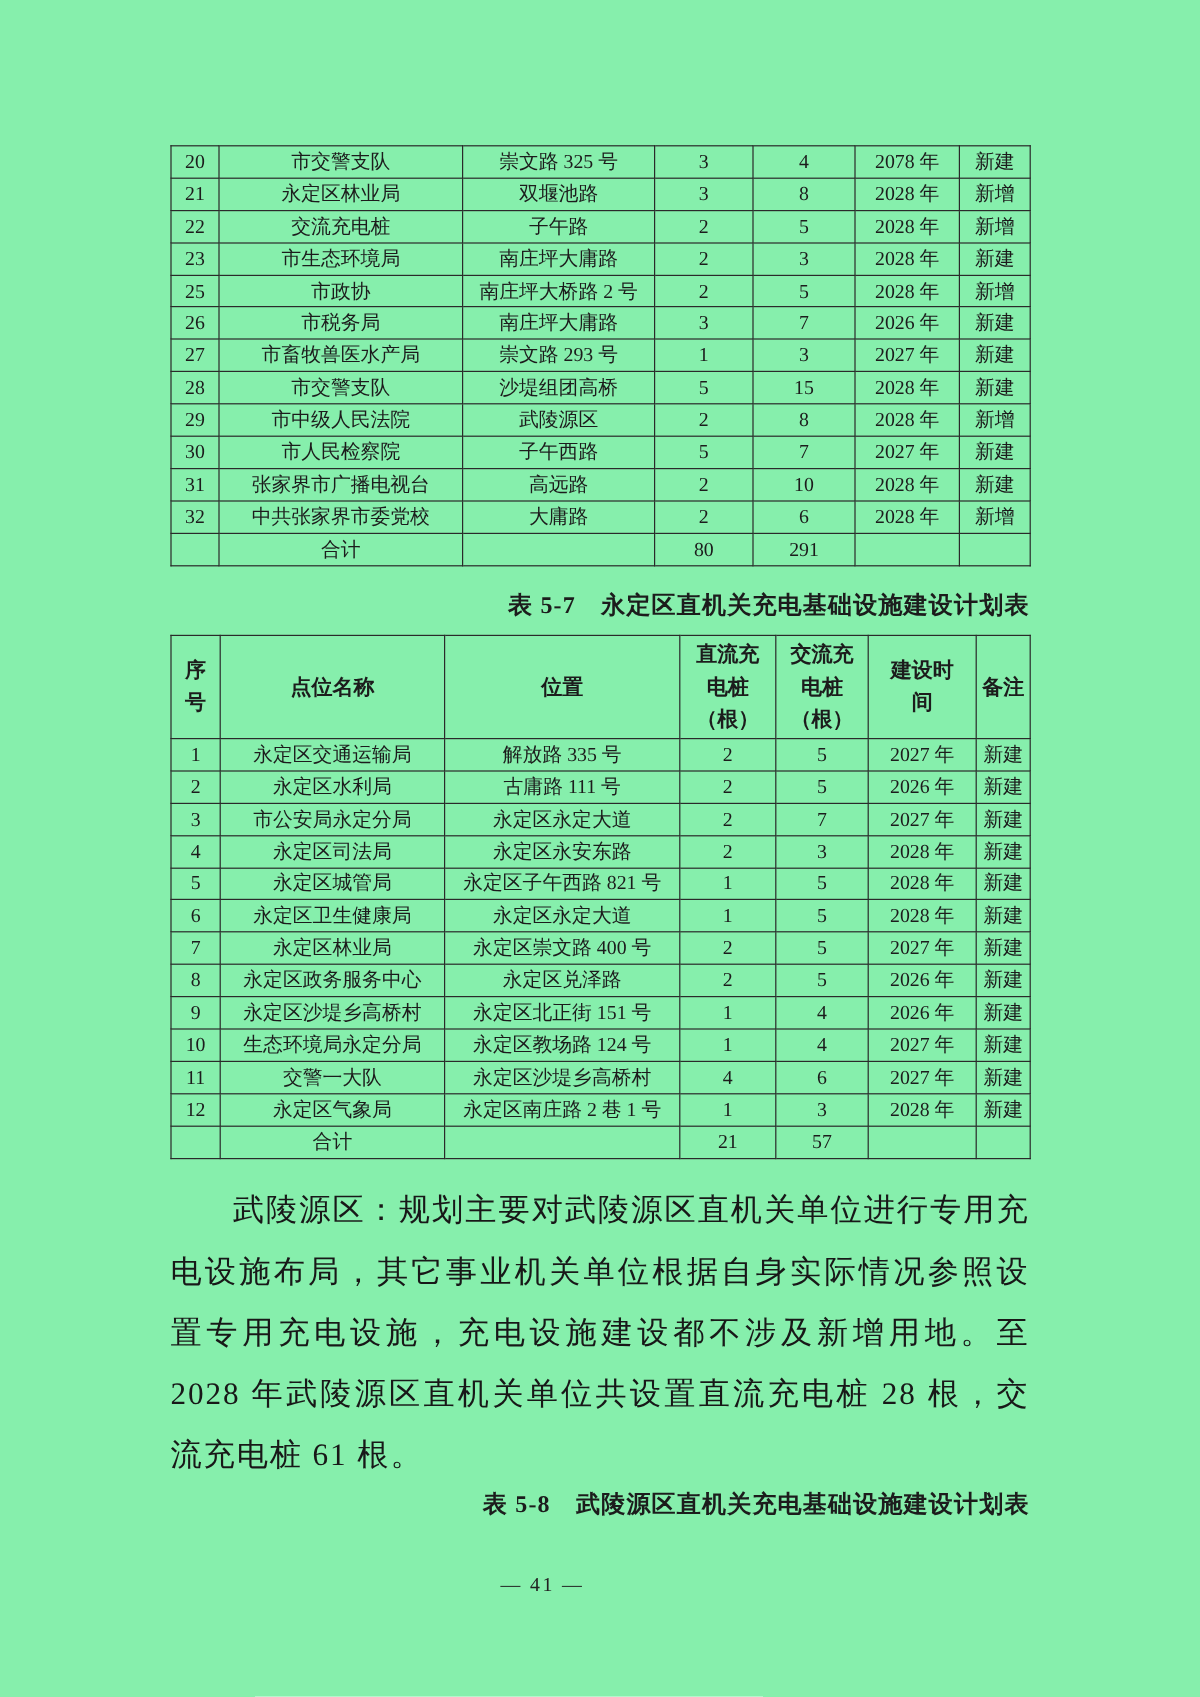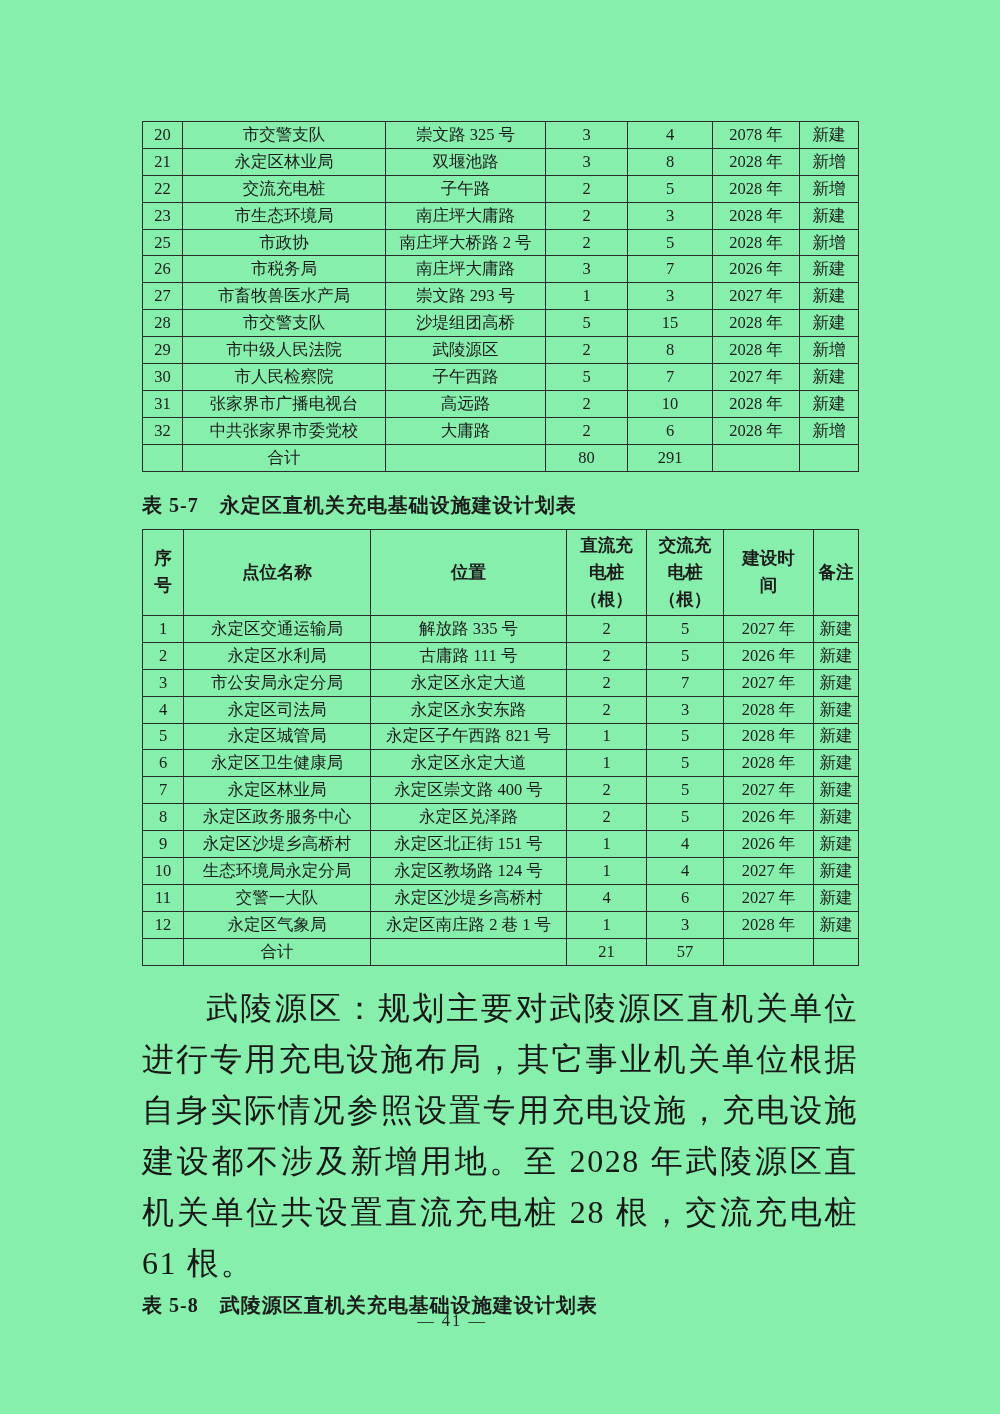--- a/index.html
+++ b/index.html
@@ -33,29 +33,29 @@
     font-weight:bold;
     font-size:17.5px;
     white-space:pre-line;
     height:85px;
     line-height:1.55;
     padding:2px 1px;
   }
   .tbl-title{
     font-weight:bold;
     font-size:20px;
-    text-align:left;
+    text-align:right;
     letter-spacing:1px;
     margin:20px 0 11px 0;
     line-height:26px;
   }
   .title-58{margin:3px 0 0 0;}
   .para{
     margin:17px 0 0 0;
-    font-size:32px;
+    font-size:26px;
     line-height:51px;
     letter-spacing:1.6px;
     text-align:justify;
     text-indent:2em;
     color:#181818;
   }
   .footer{
     position:absolute;
     left:0;top:1311px;
     width:904px;

